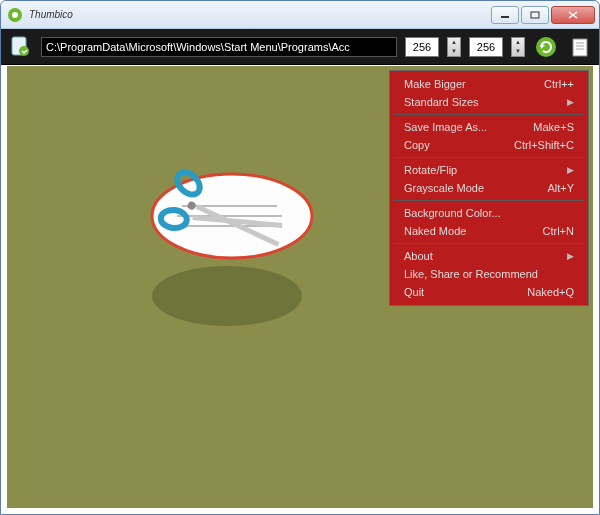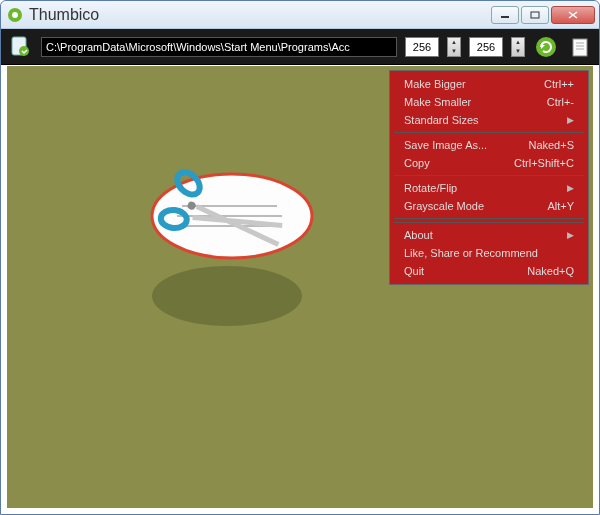--- a/index.html
+++ b/index.html
@@ -1,20 +1,20 @@
 <!DOCTYPE html>
 <html><head>
 <meta charset="utf-8">
 <style>
 * { margin: 0; padding: 0; box-sizing: border-box; font-family: Tahoma, sans-serif; }
 body { background: #fff; width: 600px; height: 515px; overflow: hidden; }
 .window { width: 600px; height: 515px; border: 1px solid #5a7ca8; border-radius: 6px 6px 0 0; background: #fff; position: relative; }
 .titlebar { height: 28px; background: linear-gradient(#f0f5fb,#d8e5f3); border-radius: 6px 6px 0 0; display: flex; align-items: center; padding: 0 4px 0 6px; border-bottom: 1px solid #b8c8dc; }
 .titlebar-icon { width: 16px; height: 16px; margin-right: 6px; }
-.title { font-size: 16px; color: #333; flex: 1; }
+.title { font-size: 10px; color: #333; flex: 1; font-style: italic; }
 .winbtns { display: flex; gap: 2px; }
 .winbtn { width: 28px; height: 18px; border: 1px solid #8aa; border-radius: 3px; background: linear-gradient(#f8fafd,#dce8f4); display: flex; align-items: center; justify-content: center; cursor: pointer; }
 .winbtn.close { width: 44px; background: linear-gradient(#e9a3a0,#d4574f); border-color: #a84840; color: #fff; }
 .toolbar { height: 36px; background: #1a1a1a; display: flex; align-items: center; padding: 0 6px; gap: 8px; border-bottom: 1px solid #000; }
 .tb-icon { width: 26px; height: 26px; display: flex; align-items: center; justify-content: center; cursor: pointer; }
 .pathbox { flex: 1; height: 20px; background: #000; border: 1px solid #555; color: #fff; font-size: 11px; padding: 0 4px; }
 .sizebox { width: 34px; height: 20px; background: #fff; border: 1px solid #777; font-size: 11px; text-align: center; }
 .spinner { width: 14px; height: 20px; display: flex; flex-direction: column; background: linear-gradient(#eee,#ccc); border: 1px solid #888; }
 .spinner div { flex: 1; font-size: 6px; text-align: center; line-height: 8px; color: #333; cursor: pointer; }
 .canvas { position: absolute; top: 65px; left: 6px; right: 6px; bottom: 6px; background: #8a8e4a; overflow: hidden; }
@@ -110,46 +110,49 @@
       </svg>
     </div>
   </div>
 
   <div class="ctx-menu" id="ctxmenu">
       <div class="ctx-item">
         <span>Make Bigger</span>
         <span>Ctrl++</span>
       </div>
       <div class="ctx-item">
-        <span>Make Smaller</span>
-        <span>Ctrl+-</span>
-      </div>
-      <div class="ctx-item">
         <span>Standard Sizes</span>
         <span class="arrow">▶</span>
       </div>
       <div class="ctx-sep"></div>
       <div class="ctx-item">
         <span>Save Image As...</span>
-        <span>Naked+S</span>
+        <span>Make+S</span>
       </div>
       <div class="ctx-item">
         <span>Copy</span>
         <span>Ctrl+Shift+C</span>
       </div>
       <div class="ctx-sep"></div>
       <div class="ctx-item">
         <span>Rotate/Flip</span>
         <span class="arrow">▶</span>
       </div>
       <div class="ctx-item">
         <span>Grayscale Mode</span>
         <span>Alt+Y</span>
       </div>
       <div class="ctx-sep"></div>
+      <div class="ctx-item">
+        <span>Background Color...</span>
+      </div>
+      <div class="ctx-item">
+        <span>Naked Mode</span>
+        <span>Ctrl+N</span>
+      </div>
       <div class="ctx-sep"></div>
       <div class="ctx-item">
         <span>About</span>
         <span class="arrow">▶</span>
       </div>
       <div class="ctx-item">
         <span>Like, Share or Recommend</span>
       </div>
       <div class="ctx-item">
         <span>Quit</span>

